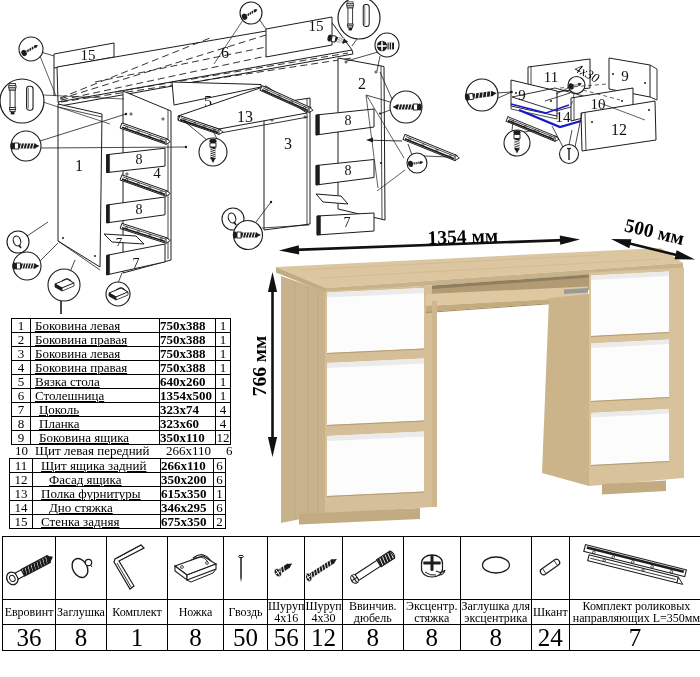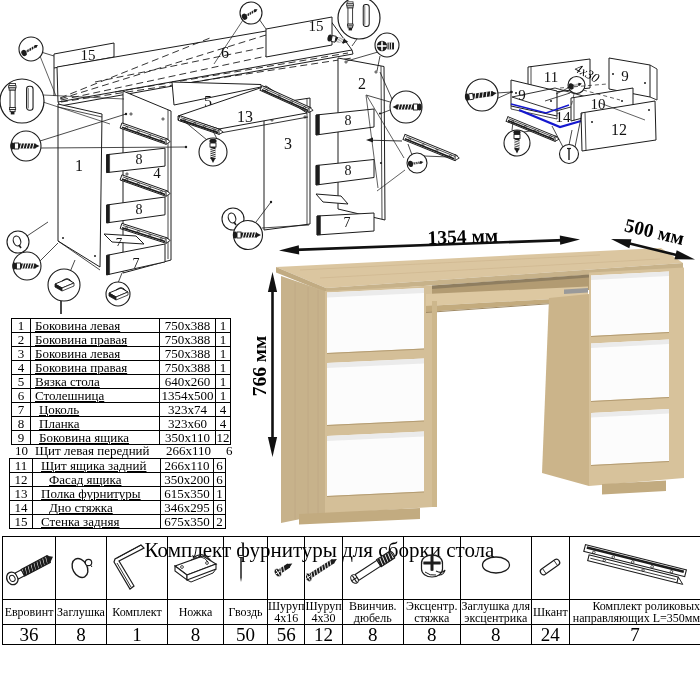--- a/index.html
+++ b/index.html
@@ -4,21 +4,21 @@
 <style>
 html,body{margin:0;padding:0;background:#fff;}
 #page{position:relative;width:700px;height:677px;background:#fff;overflow:hidden;
   font-family:"Liberation Serif",serif;}
 #diag{position:absolute;left:0;top:0;}
 td svg{display:block;margin:0 auto;}
 .t1{position:absolute;border-collapse:collapse;font-family:"Liberation Serif",serif;}
 .t1 td{border:1px solid #000;padding:0;line-height:1;overflow:hidden;white-space:nowrap;}
 .num{text-align:center;}
 .nm{padding-left:4px !important;text-decoration:underline;}
-.sz{text-align:center;}
+.sz{text-align:left;font-weight:bold;}
 .qy{text-align:center;}
 #hwt td{border:1.5px solid #000;}
 text{font-family:"Liberation Serif",serif;}
 </style>
 </head>
 <body>
 <div id="page">
 <svg id="diag" width="700" height="677" viewBox="0 0 700 677">
 
 <g>
@@ -763,21 +763,20 @@
         </tr>
 <tr style="height:13.8px">
           <td class="num">15</td>
           <td class="nm" style="padding-left:8px !important">Стенка задняя</td>
           <td class="sz">675х350</td>
           <td class="qy">2</td>
         </tr>
 </tbody>
     </table>
 
-<div style="position:absolute;left:0;top:538px;width:639px;text-align:center;font-size:21px;">Комплект фурнитуры для сборки стола</div>
 
 <table class="t1" id="hwt" style="left:2px;top:536px;font-size:12px;text-align:center;">
 <tbody>
         <tr style="height:62px">
 <td style="width:54px" id="ic1">
             <svg width="52" height="62" viewBox="0 0 52 62">
               <g transform="translate(27,32) rotate(-28)">
                 <ellipse cx="-20" cy="0" rx="5.5" ry="6.5" fill="#fff" stroke="#1c1c1c" stroke-width="1.3"></ellipse>
                 <ellipse cx="-20" cy="0" rx="2.6" ry="3.2" fill="none" stroke="#1c1c1c" stroke-width="1"></ellipse>
                 <rect x="-15" y="-3.4" width="7" height="6.8" fill="#fff" stroke="#1c1c1c" stroke-width="1.1"></rect>
@@ -936,23 +935,23 @@
 <td>Заглушка</td>
 <td>Комплект</td>
 <td>Ножка</td>
 <td>Гвоздь</td>
 <td>Шуруп<br>4х16</td>
 <td>Шуруп<br>4х30</td>
 <td>Ввинчив.<br>дюбель</td>
 <td>Эксцентр.<br>стяжка</td>
 <td>Заглушка для<br>эксцентрика</td>
 <td>Шкант</td>
-<td style="text-align:right;padding-left:3px !important">Комплект роликовых<br>направляющих L=350мм</td>
+<td style="text-align:center;padding-left:3px !important">Комплект роликовых<br>направляющих L=350мм</td>
 </tr>
-<tr style="height:19px;font-size:19px;">
+<tr style="height:19px;font-size:25px;">
 <td>36</td>
           <td>8</td>
           <td>1</td>
           <td>8</td>
           <td>50</td>
           <td>56</td>
           <td>12</td>
           <td>8</td>
           <td>8</td>
           <td>8</td>

